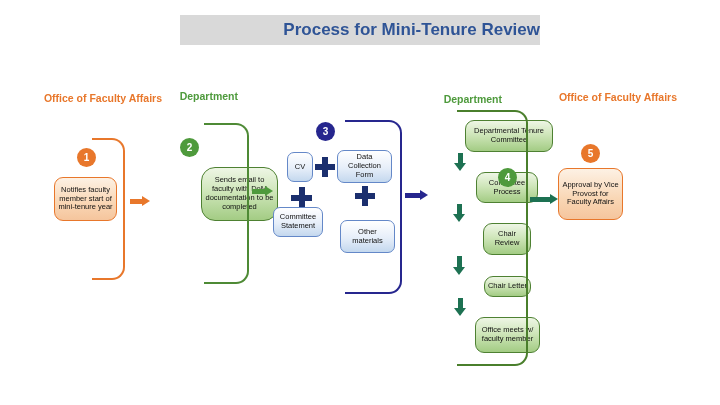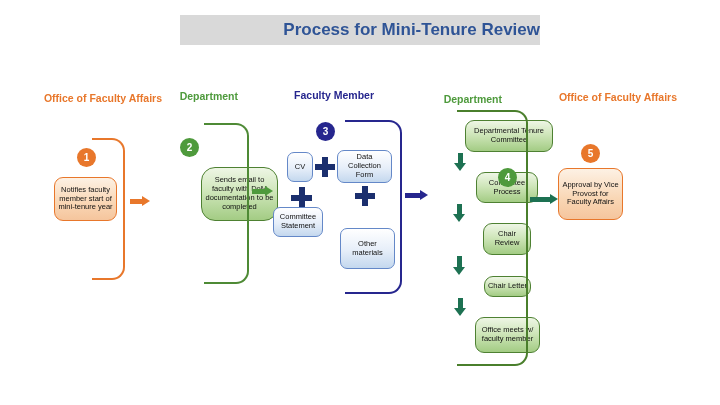--- a/index.html
+++ b/index.html
@@ -59,21 +59,20 @@
 <body>
 
 <div class="canvas">
 
   <div class="title-bar">
     <span>Process for Mini-Tenure Review</span>
   </div>
 
   <div class="hdr o" style="left:22px;top:92px;width:140px">Office of Faculty Affairs</div>
   <div class="hdr g" style="left:148px;top:90px;width:90px">Department</div>
-  <div class="hdr n" style="left:274px;top:89px;width:100px">Faculty Member</div>
   <div class="hdr g" style="left:402px;top:93px;width:100px">Department</div>
   <div class="hdr o" style="left:537px;top:91px;width:140px">Office of Faculty Affairs</div>
 
   <div class="circle o" style="left:77px;top:148px">1</div>
   <div class="fbox obox" style="left:54px;top:177px;width:63px;height:44px">Notifies faculty member start of mini-tenure year</div>
   <div class="bracket bc-o" style="left:92px;top:138px;width:33px;height:142px"></div>
   <div class="harrow c-o" style="left:130px;top:196px;width:20px">
       <i class="body"></i>
       <i class="head"></i>
     </div>
@@ -86,21 +85,21 @@
       <i class="head"></i>
     </div>
 
   <div class="circle n" style="left:316px;top:122px">3</div>
   <div class="fbox bbox" style="left:287px;top:152px;width:26px;height:30px">CV</div>
   <div class="plus" style="left:315px;top:157px;width:20px;height:20px"></div>
   <div class="fbox bbox" style="left:337px;top:150px;width:55px;height:33px">Data Collection Form</div>
   <div class="plus" style="left:291px;top:187px;width:21px;height:21px"></div>
   <div class="plus" style="left:355px;top:186px;width:20px;height:20px"></div>
   <div class="fbox bbox" style="left:273px;top:207px;width:50px;height:30px">Committee Statement</div>
-  <div class="fbox bbox" style="left:340px;top:228px;width:55px;height:41px">Other materials</div>
+  <div class="fbox bbox" style="left:340px;top:220px;width:55px;height:33px">Other materials</div>
   <div class="bracket bc-n" style="left:345px;top:120px;width:57px;height:174px"></div>
   <div class="harrow c-n" style="left:405px;top:190px;width:23px">
       <i class="body"></i>
       <i class="head"></i>
     </div>
 
   <div class="fbox gbox" style="left:417px;top:120px;width:88px;height:32px">Departmental Tenure Committee</div>
   <div class="varrow c-t" style="left:454px;top:153px;height:18px">
       <i class="body"></i>
       <i class="head"></i>

